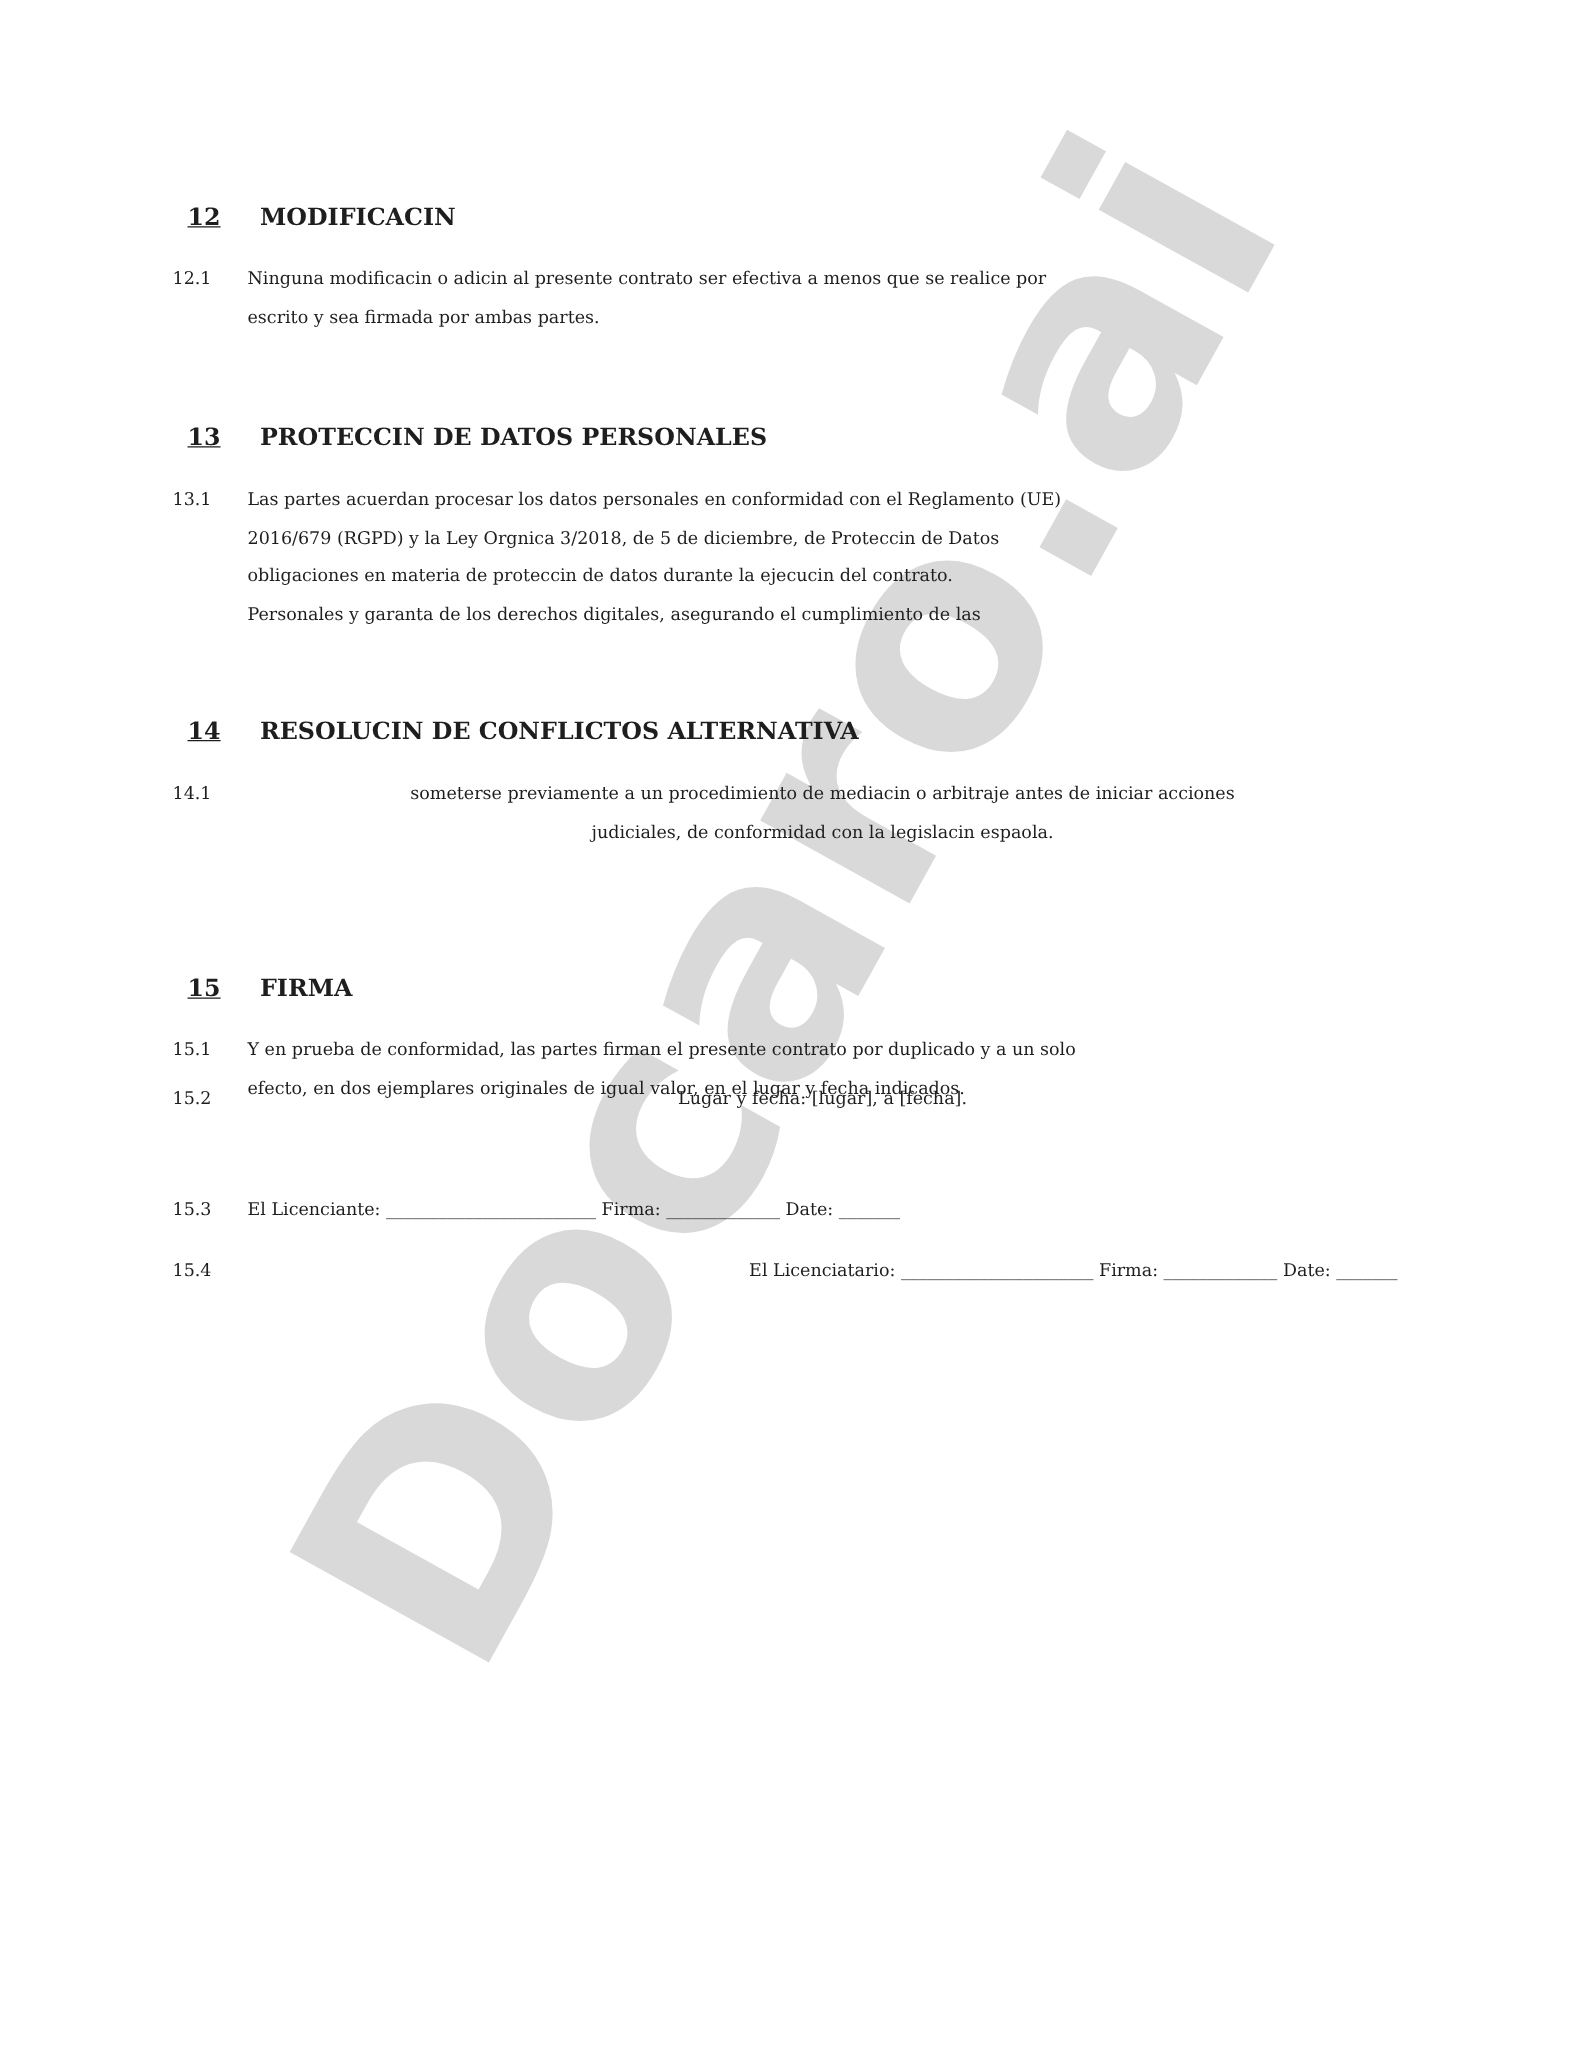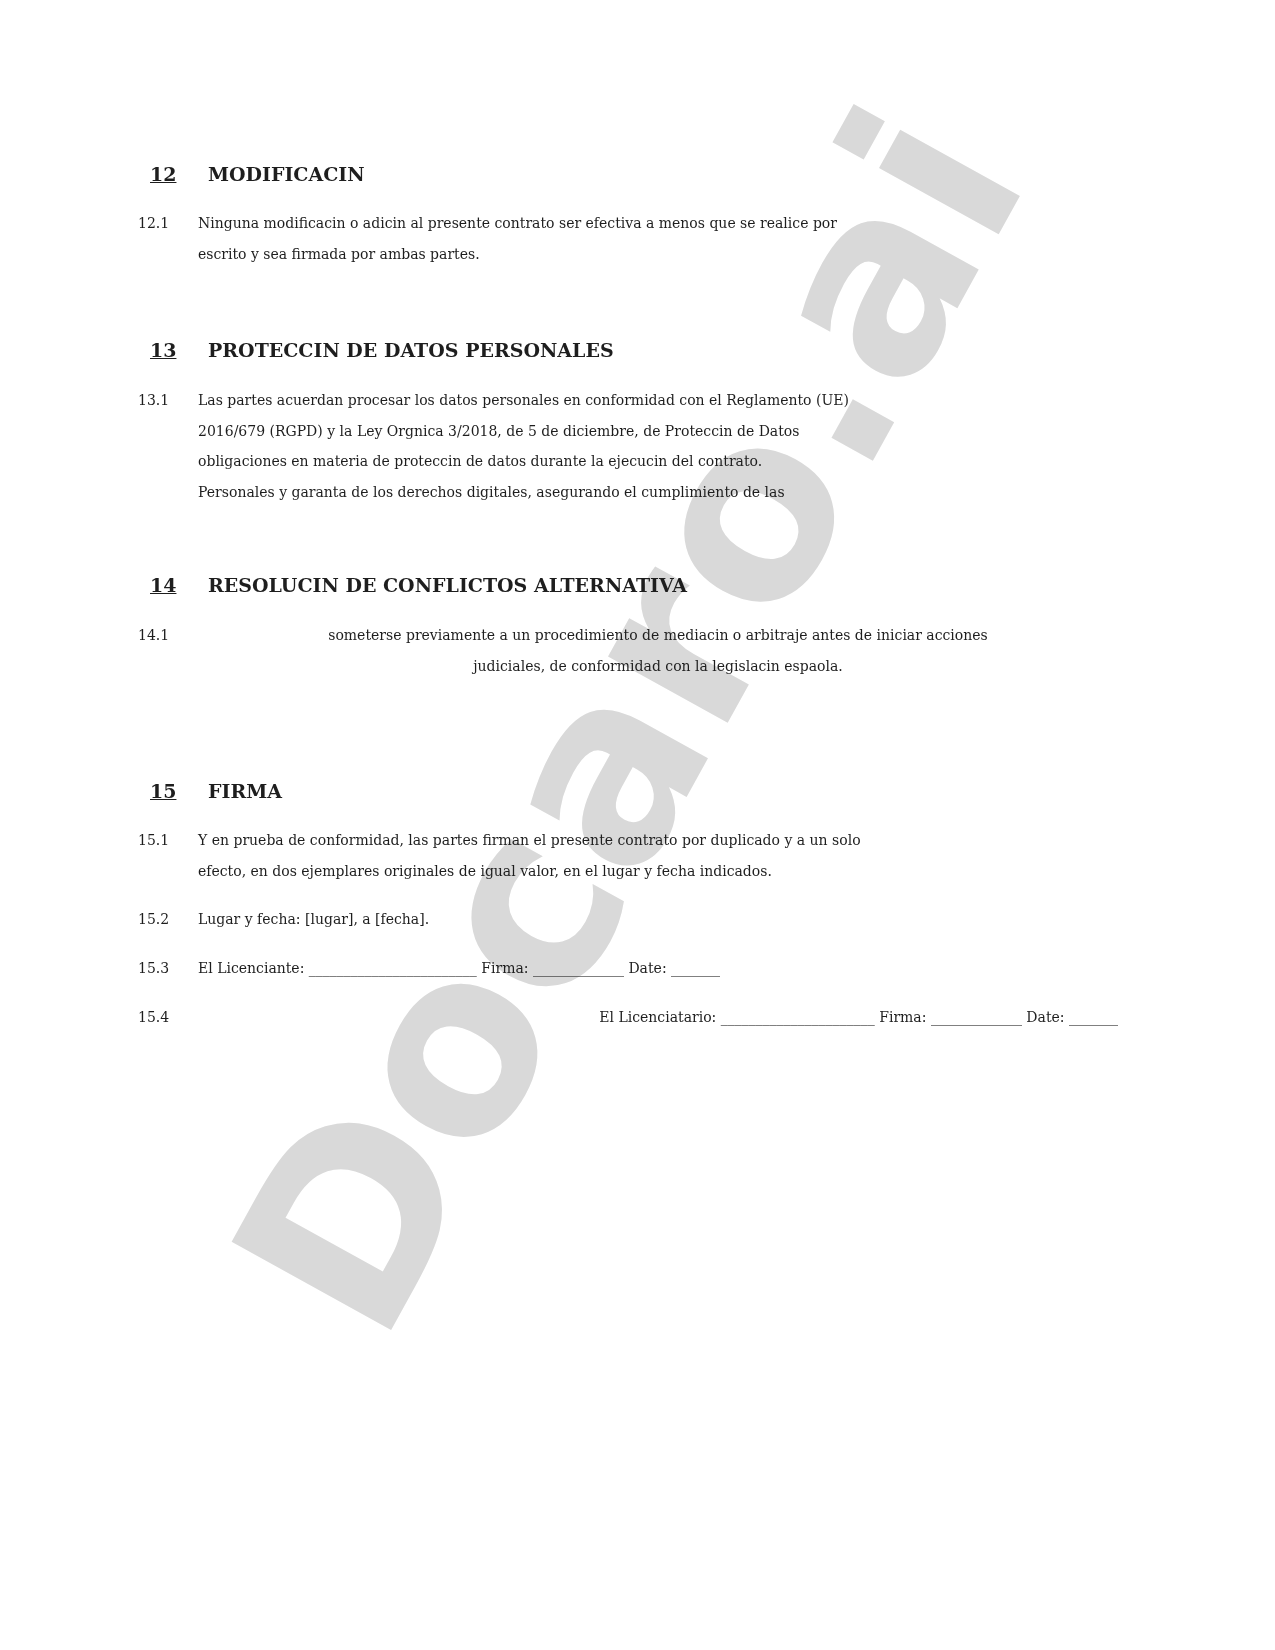--- a/index.html
+++ b/index.html
@@ -57,21 +57,21 @@
 
   <div class="heading" style="top:780px;">
     <span class="num">15</span>
     <span class="title">FIRMA</span>
   </div>
   <div class="clause" style="top:825px;">
     <span class="num">15.1</span>
     <span class="text">Y en prueba de conformidad, las partes firman el presente contrato por duplicado y a un solo</span>
     <span class="text">efecto, en dos ejemplares originales de igual valor, en el lugar y fecha indicados.</span>
   </div>
-  <div class="clause" style="top:904px;">
+  <div class="clause" style="top:864px;text-align:center;">
     <span class="num">15.2</span>
     <span class="text">Lugar y fecha: [lugar], a [fecha].</span>
   </div>
   <div class="clause" style="top:953px;">
     <span class="num">15.3</span>
     <span class="text">El Licenciante: ________________________ Firma: _____________ Date: _______</span>
   </div>
   <div class="clause" style="top:1002px;text-align:right;">
     <span class="num">15.4</span>
     <span class="text">El Licenciatario: ______________________ Firma: _____________ Date: _______</span>

